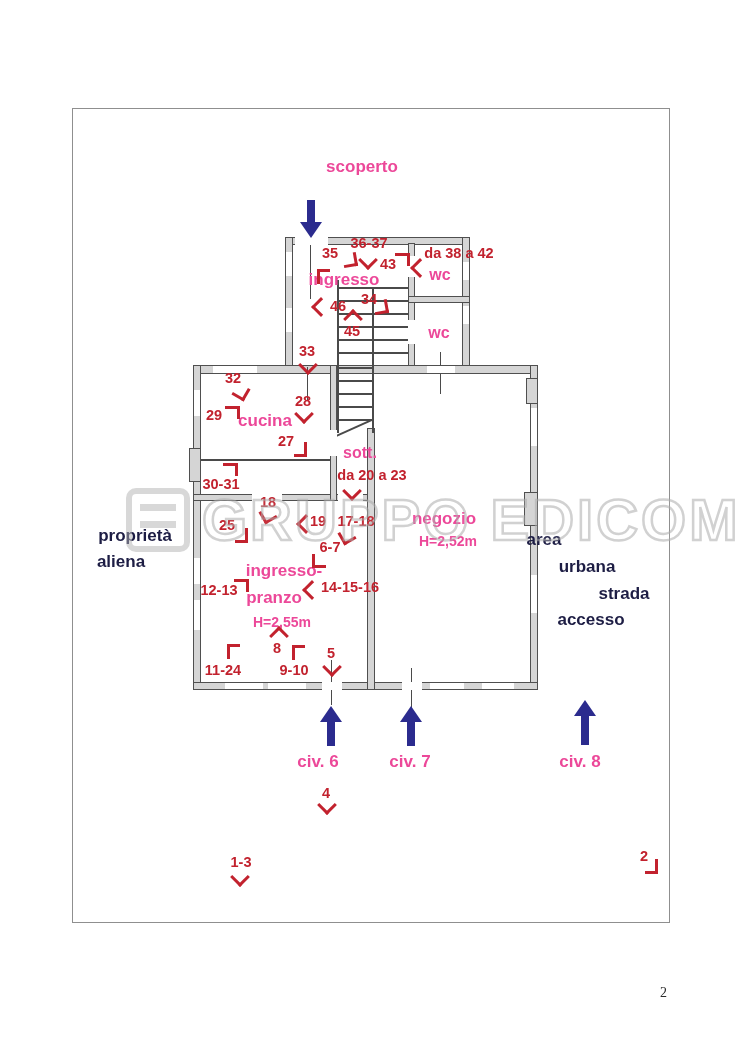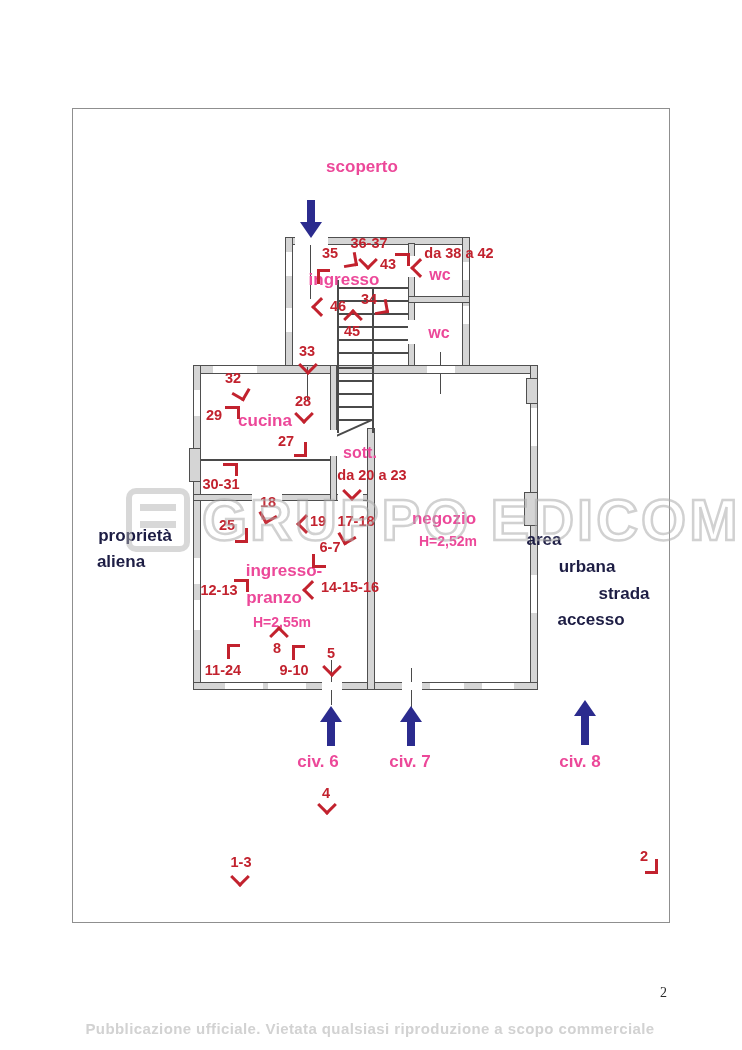--- a/index.html
+++ b/index.html
@@ -210,15 +210,14 @@
       <i class="corner" style="left: 644px; top: 860px; transform: rotate(90deg);"></i>
     </div>
 
   <div class="wm-center">
     <div class="wm-logo">
         <span></span>
         <span></span>
       </div>
     <div class="wm-text">GRUPPO EDICOM</div>
   </div>
-  <div class="wm-bottom">Pubblicazione ufficiale. Vietata qualsiasi riproduzione a scopo commerciale</div>
   <div class="pagenum">2</div>
 </div>
 
 </body></html>

